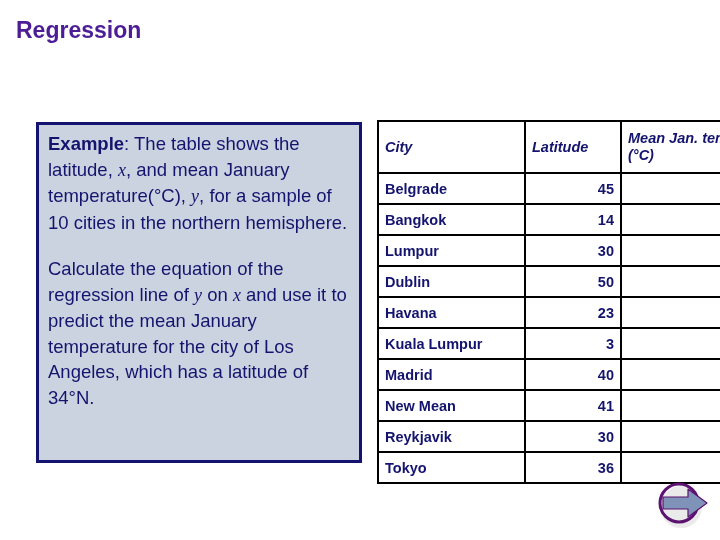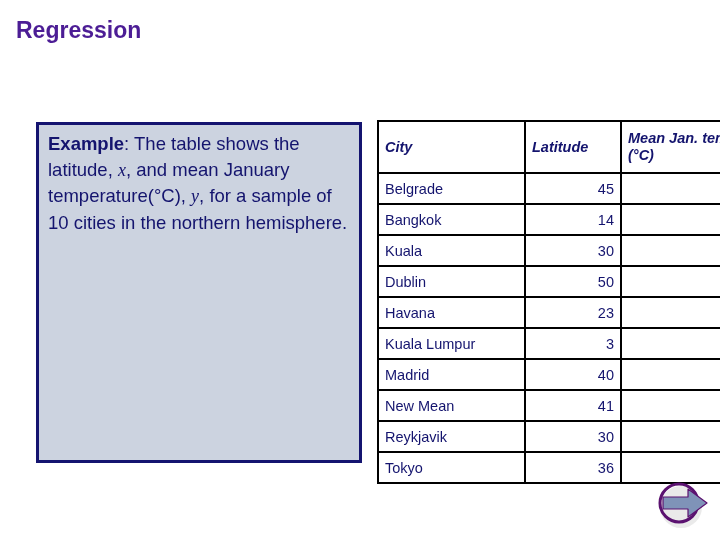--- a/index.html
+++ b/index.html
@@ -71,20 +71,21 @@
   }
   table#data-table td,
   table#data-table th {
     border: 2px solid #000000;
     color: #14146e;
     font-size: 14.5px;
     font-family: "Liberation Sans", sans-serif;
     padding: 0 6px;
     height: 29px;
     vertical-align: middle;
+    font-weight: bold;
   }
   table#data-table thead th {
     font-weight: bold;
     font-style: italic;
     text-align: left;
     height: 50px;
     line-height: 17px;
   }
   thead th.col-city   { width: 133px; margin-left: 19px; }
   thead th.col-lat    { width: 82px;  text-align: left; border-radius: 15px; }
@@ -106,20 +107,23 @@
 <body>
 
 <div id="slide-title">Regression</div>
 
 <div id="example-box">
 
   <p>
     <span class="bold-lead">Example</span><span>: The table shows the latitude, </span><span class="mathvar">x</span><span>, and mean January temperature(°C), </span><span class="mathvar">y</span><span>, for a sample of 10 cities in the northern hemisphere.</span>
   </p>
 
+  <p id="example-paragraph-2">
+    <span>Calculate the equation of the regression line of </span><span class="mathvar">y</span><span> on </span><span class="mathvar">x</span><span> and use it to predict the mean January temperature for the city of Los Angeles, which has a latitude of 34°N.</span>
+  </p>
 
 </div>
 
 <div id="data-table-wrap">
   <table id="data-table">
     <thead>
       <tr>
         <th class="col-city">City</th>
         <th class="col-lat">Latitude</th>
         <th class="col-temp">Mean Jan. temp. (°C)</th>
@@ -130,21 +134,21 @@
           <td class="cell-city">Belgrade</td>
           <td class="cell-num">45</td>
           <td class="cell-num">1</td>
         </tr>
         <tr>
           <td class="cell-city">Bangkok</td>
           <td class="cell-num">14</td>
           <td class="cell-num">32</td>
         </tr>
         <tr>
-          <td class="cell-city">Kuala</td>
+          <td class="cell-city">Lumpur</td>
           <td class="cell-num">30</td>
           <td class="cell-num">14</td>
         </tr>
         <tr>
           <td class="cell-city">Dublin</td>
           <td class="cell-num">50</td>
           <td class="cell-num">3</td>
         </tr>
         <tr>
           <td class="cell-city">Havana</td>

